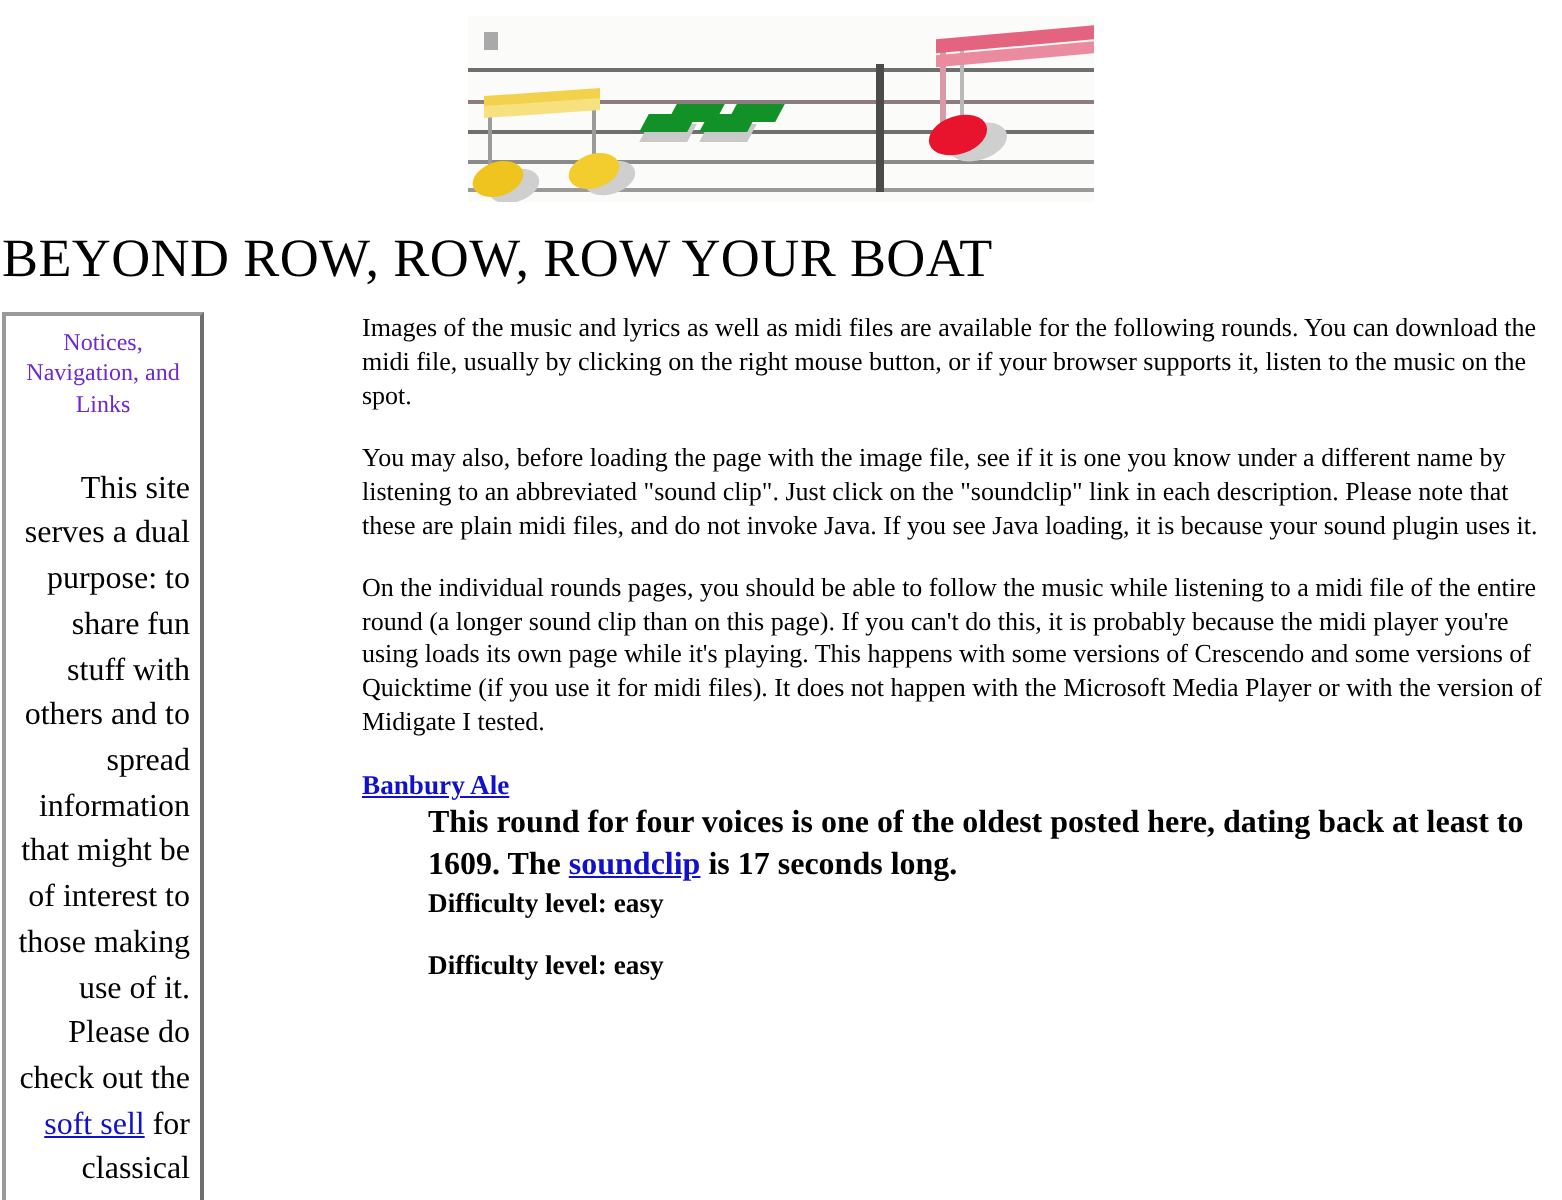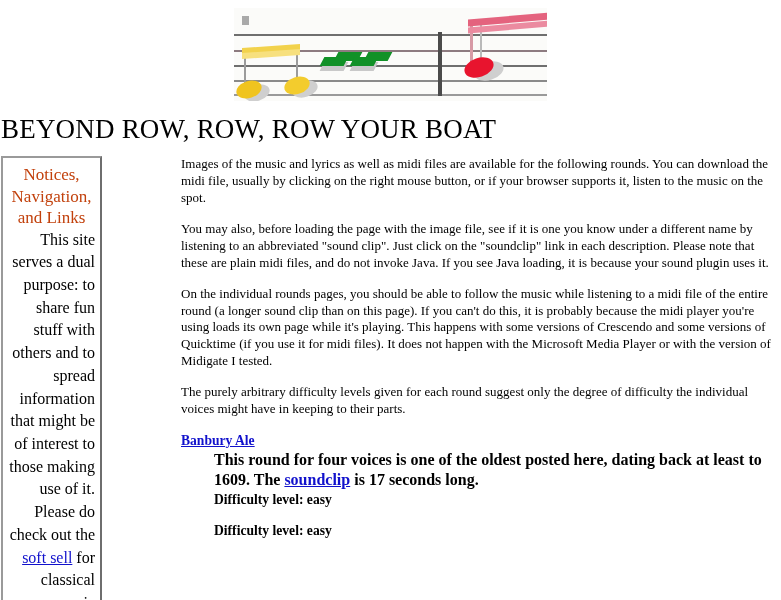--- a/index.html
+++ b/index.html
@@ -165,24 +165,24 @@
   .sidebar-box {
     width: 101px;
     box-sizing: border-box;
     border: 2px solid;
     border-color: #9a9a9a #6e6e6e #6e6e6e #9a9a9a;
     background: #ffffff;
     padding: 4px 5px 6px 5px;
   }
   .sidebar-heading {
     text-align: center;
-    color: #c2410c;
-    font-size: 17px;
+    color: #6d28d9;
+    font-size: 12px;
     line-height: 1.26;
-    margin: 2px 0 0 0;
+    margin: 2px 0 24px 0;
     font-weight: normal;
   }
   .sidebar-p {
     font-size: 16px;
     line-height: 1.42;
     margin: 0 0 12px 0;
     text-align: right;
   }
   .sidebar-p:last-child { margin-bottom: 0; }
 
@@ -281,21 +281,20 @@
 
       <p class="sidebar-p"><span>Additional material remains to be uploaded to this site. For a quick look at each month's additions, bookmark the </span></p>
     </div>
   </div>
 
   <div class="main-col">
 
     <p class="intro">Images of the music and lyrics as well as midi files are available for the following rounds. You can download the midi file, usually by clicking on the right mouse button, or if your browser supports it, listen to the music on the spot.</p>
     <p class="intro">You may also, before loading the page with the image file, see if it is one you know under a different name by listening to an abbreviated "sound clip". Just click on the "soundclip" link in each description. Please note that these are plain midi files, and do not invoke Java. If you see Java loading, it is because your sound plugin uses it.</p>
     <p class="intro">On the individual rounds pages, you should be able to follow the music while listening to a midi file of the entire round (a longer sound clip than on this page). If you can't do this, it is probably because the midi player you're using loads its own page while it's playing. This happens with some versions of Crescendo and some versions of Quicktime (if you use it for midi files). It does not happen with the Microsoft Media Player or with the version of Midigate I tested.</p>
-    <p class="intro">The purely arbitrary difficulty levels given for each round suggest only the degree of difficulty the individual voices might have in keeping to their parts.</p>
 
     <div class="round">
       <p class="round-title"><a class="link" href="#">Banbury Ale</a></p>
       <p class="round-body"><span>This round for four voices is one of the oldest posted here, dating back at least to 1609. The </span><a class="link" href="#">soundclip</a><span> is 17 seconds long.</span></p>
       <p class="round-difficulty">Difficulty level: easy</p>
     </div>
 
     <div class="round">
       <p class="round-difficulty">Difficulty level: easy</p>
     </div>

